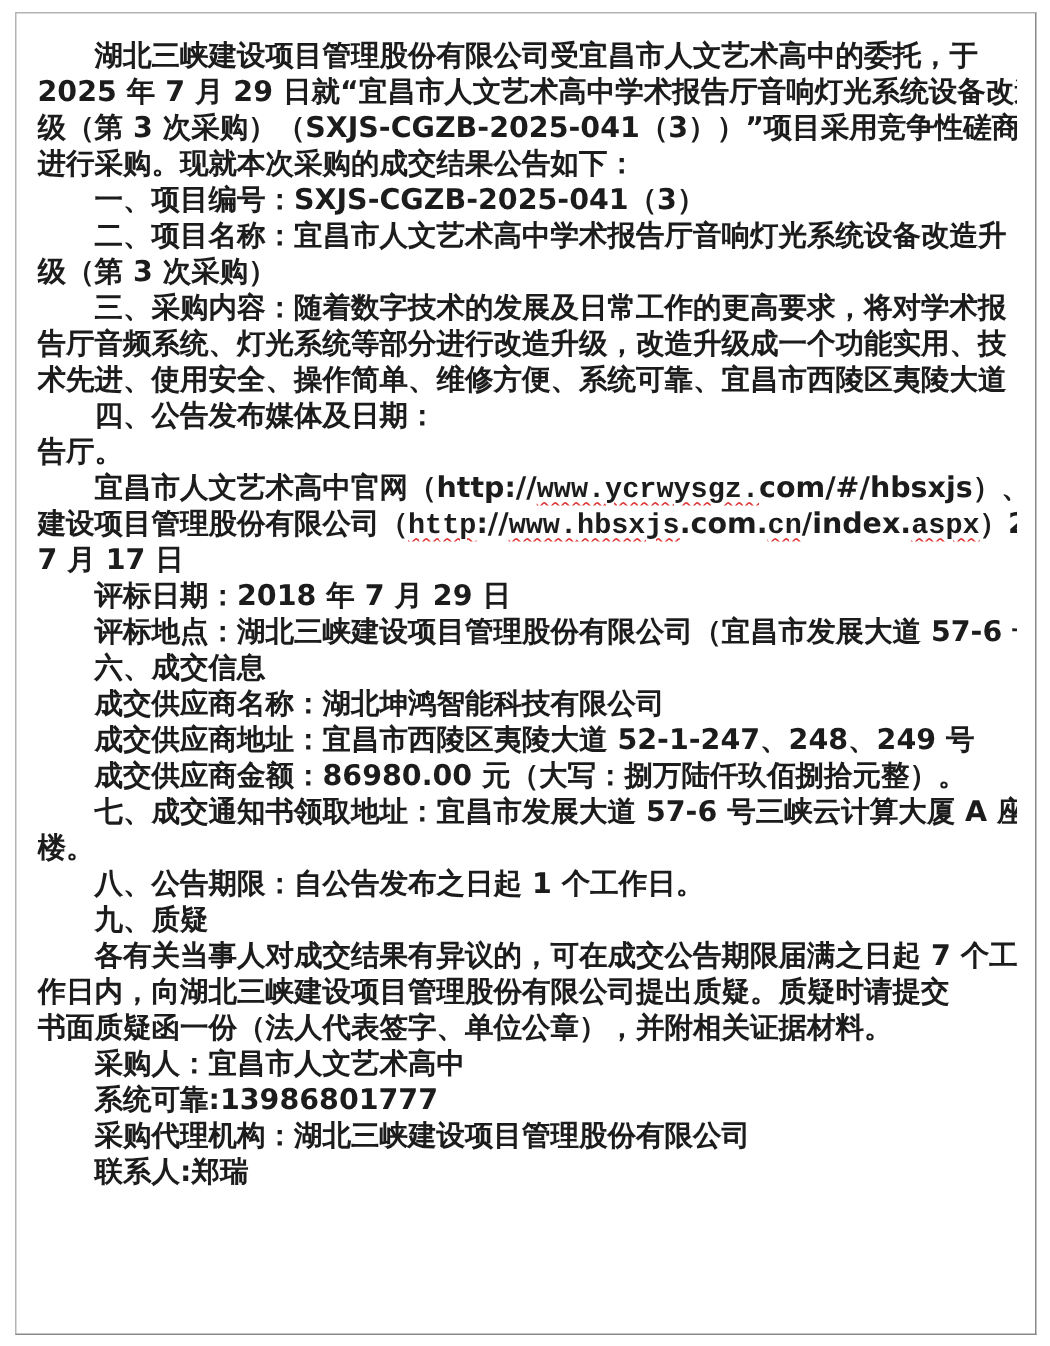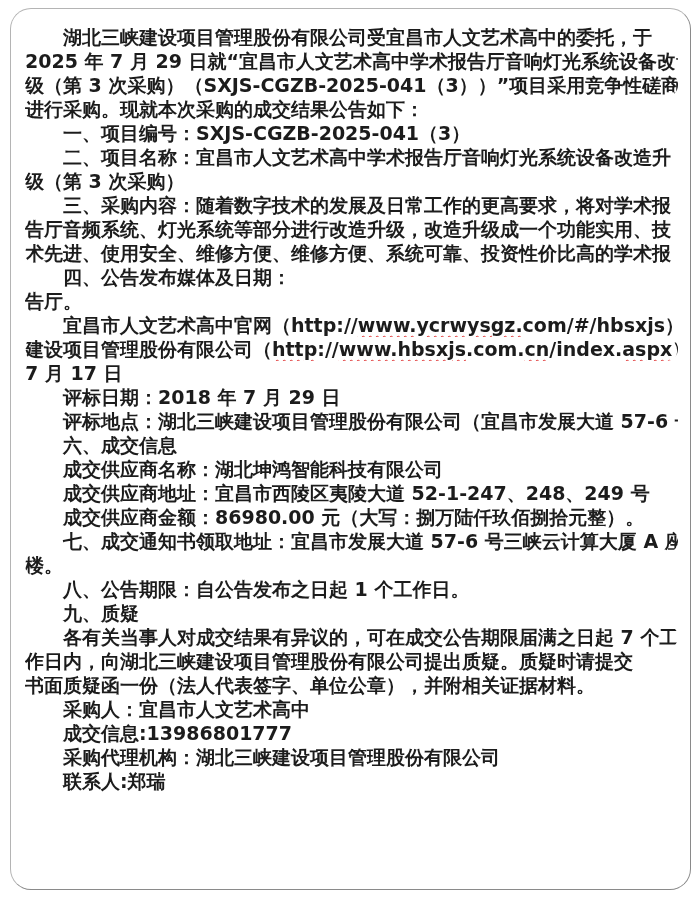--- a/index.html
+++ b/index.html
@@ -2,21 +2,21 @@
 <html style="--text: #1c1c1c; --bg: #ffffff; --border-light: #b4b4b4; --border-dark: #8a8a8a; --misspell: #e03434;"><head>
 <meta charset="utf-8">
 <style>
   :root{
     --text:#1c1c1c;
     --bg:#ffffff;
     --border-light:#b4b4b4;
     --border-dark:#8a8a8a;
     --misspell:#e03434;
   }
-  *{margin:0;padding:0;box-sizing:border-box;border-radius:21px;}
+  *{margin:0;padding:0;box-sizing:border-box;}
   html,body{width:700px;height:897px;background:var(--bg);overflow:hidden;}
   body{font-family:"DejaVu Sans",sans-serif;}
   .page{
     position:absolute;
     left:10px;top:8px;
     width:681px;height:882px;
     background:var(--bg);
     border:1px solid var(--border-light);
     border-right-color:var(--border-dark);
     border-bottom-color:var(--border-dark);
@@ -33,36 +33,37 @@
     letter-spacing:0;
     overflow:hidden;
   }
   .ind{ text-indent:2em; }
   .sq{
     text-decoration:underline;
     text-decoration-style:wavy;
     text-decoration-color:var(--misspell);
     text-decoration-thickness:1px;
     text-underline-offset:3px;
+    font-family:Liberation Mono, monospace;
   }
 </style>
 </head>
 <body>
 
 <div class="page">
   <div class="line ind">湖北三峡建设项目管理股份有限公司受宜昌市人文艺术高中的委托，于</div>
   <div class="line">2025 年 7 月 29 日就“宜昌市人文艺术高中学术报告厅音响灯光系统设备改造升</div>
   <div class="line">级（第 3 次采购）（SXJS-CGZB-2025-041（3））”项目采用竞争性磋商的方式</div>
   <div class="line">进行采购。现就本次采购的成交结果公告如下：</div>
   <div class="line ind">一、项目编号：SXJS-CGZB-2025-041（3）</div>
   <div class="line ind">二、项目名称：宜昌市人文艺术高中学术报告厅音响灯光系统设备改造升</div>
   <div class="line">级（第 3 次采购）</div>
   <div class="line ind">三、采购内容：随着数字技术的发展及日常工作的更高要求，将对学术报</div>
   <div class="line">告厅音频系统、灯光系统等部分进行改造升级，改造升级成一个功能实用、技</div>
-  <div class="line">术先进、使用安全、维修方便、维修方便、系统可靠、投资性价比高的学术报</div>
+  <div class="line">术先进、使用安全、操作简单、维修方便、系统可靠、宜昌市西陵区夷陵大道</div>
   <div class="line ind">四、公告发布媒体及日期：</div>
   <div class="line">告厅。</div>
 
   <div class="line ind"><span>宜昌市人文艺术高中官网（http://</span><span class="sq">www.</span><span class="sq">ycrwysgz.</span><span>com/#/hbsxjs</span><span>）、湖北三峡</span></div>
 
   <div class="line"><span>建设项目管理股份有限公司（</span><span class="sq">http</span><span>://</span><span class="sq">www.</span><span class="sq">hbsxjs</span><span>.com.</span><span class="sq">cn</span><span>/index.</span><span class="sq">aspx</span><span>）2025 年</span></div>
 
   <div class="line">7 月 17 日</div>
   <div class="line ind">评标日期：2018 年 7 月 29 日</div>
   <div class="line ind">评标地点：湖北三峡建设项目管理股份有限公司（宜昌市发展大道 57-6 号</div>
@@ -71,16 +72,16 @@
   <div class="line ind">成交供应商地址：宜昌市西陵区夷陵大道 52-1-247、248、249 号</div>
   <div class="line ind">成交供应商金额：86980.00 元（大写：捌万陆仟玖佰捌拾元整）。</div>
   <div class="line ind">七、成交通知书领取地址：宜昌市发展大道 57-6 号三峡云计算大厦 A 座 20</div>
   <div class="line">楼。</div>
   <div class="line ind">八、公告期限：自公告发布之日起 1 个工作日。</div>
   <div class="line ind">九、质疑</div>
   <div class="line ind">各有关当事人对成交结果有异议的，可在成交公告期限届满之日起 7 个工</div>
   <div class="line">作日内，向湖北三峡建设项目管理股份有限公司提出质疑。质疑时请提交</div>
   <div class="line">书面质疑函一份（法人代表签字、单位公章），并附相关证据材料。</div>
   <div class="line ind">采购人：宜昌市人文艺术高中</div>
-  <div class="line ind">成交信息:13986801777</div>
+  <div class="line ind">系统可靠:13986801777</div>
   <div class="line ind">采购代理机构：湖北三峡建设项目管理股份有限公司</div>
   <div class="line ind">联系人:郑瑞</div>
 </div>
 
 </body></html>

